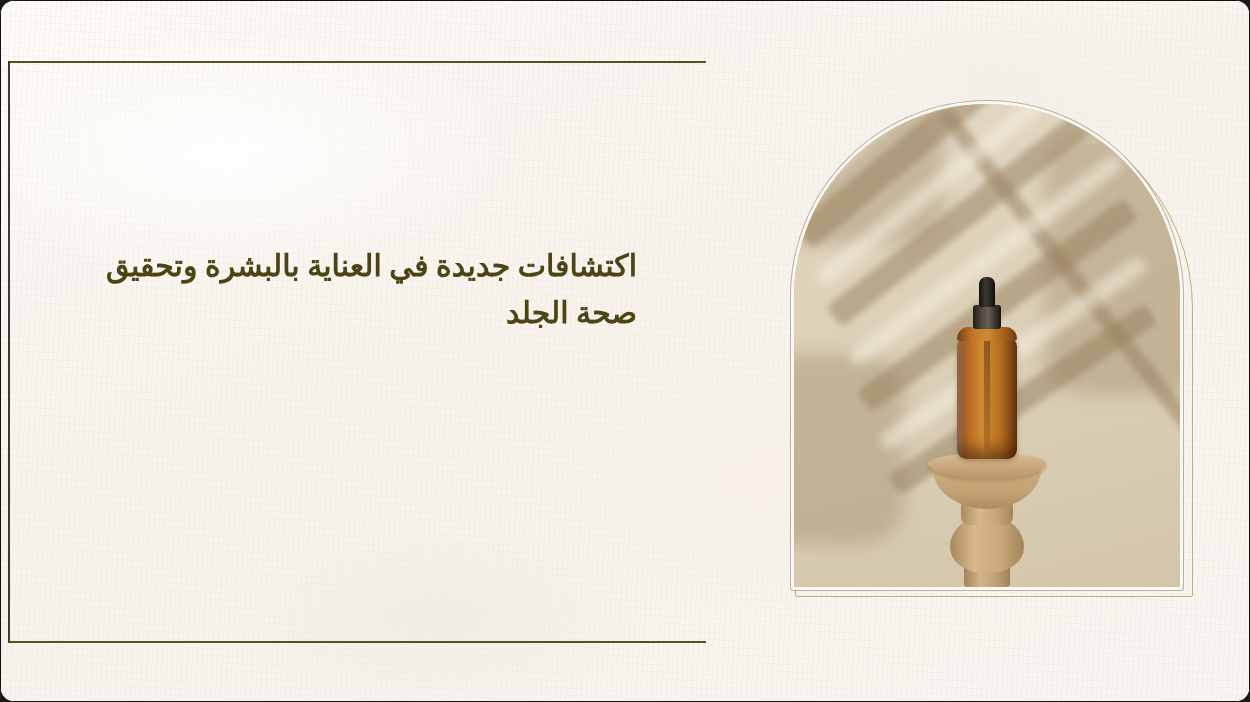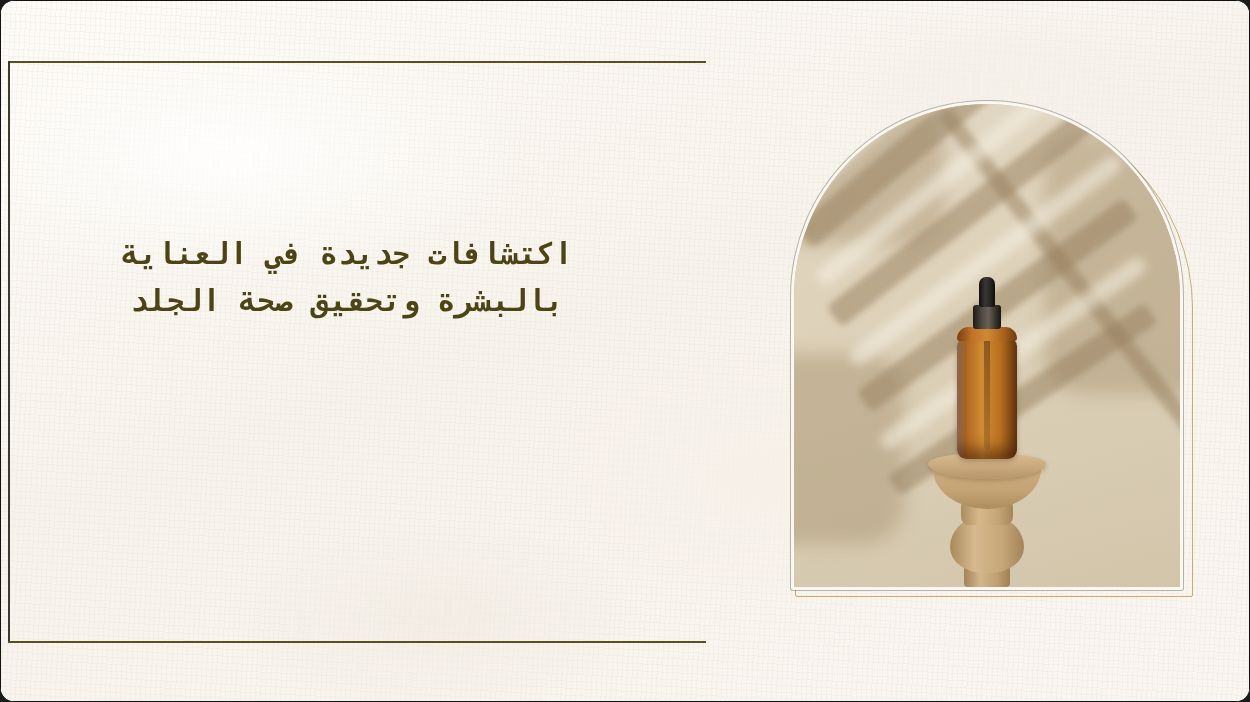--- a/index.html
+++ b/index.html
@@ -44,26 +44,26 @@
   .rule.top    { left: 7px; top: 60px;  width: 698px; }
   .rule.bottom { left: 7px; top: 640px; width: 698px; }
   .rule.vert {
     left: 7px; top: 60px; width: 2px; height: 582px; background: #3a3a30;
   }
 
   
   .headline {
     position: absolute;
     right: 612px;
-    top: 232px;
+    top: 242px;
     width: 580px;
-    text-align: center;
+    text-align: right;
     direction: rtl;
     color: #4d4416;
-    font-family: Liberation Mono, monospace;
+    font-family: Liberation Serif, serif;
     font-weight: bold;
     font-size: 30px;
     line-height: 1.55;
     letter-spacing: 0px;
   }
 
   
   .arch-wrap {
     position: absolute;
     left: 790px;

